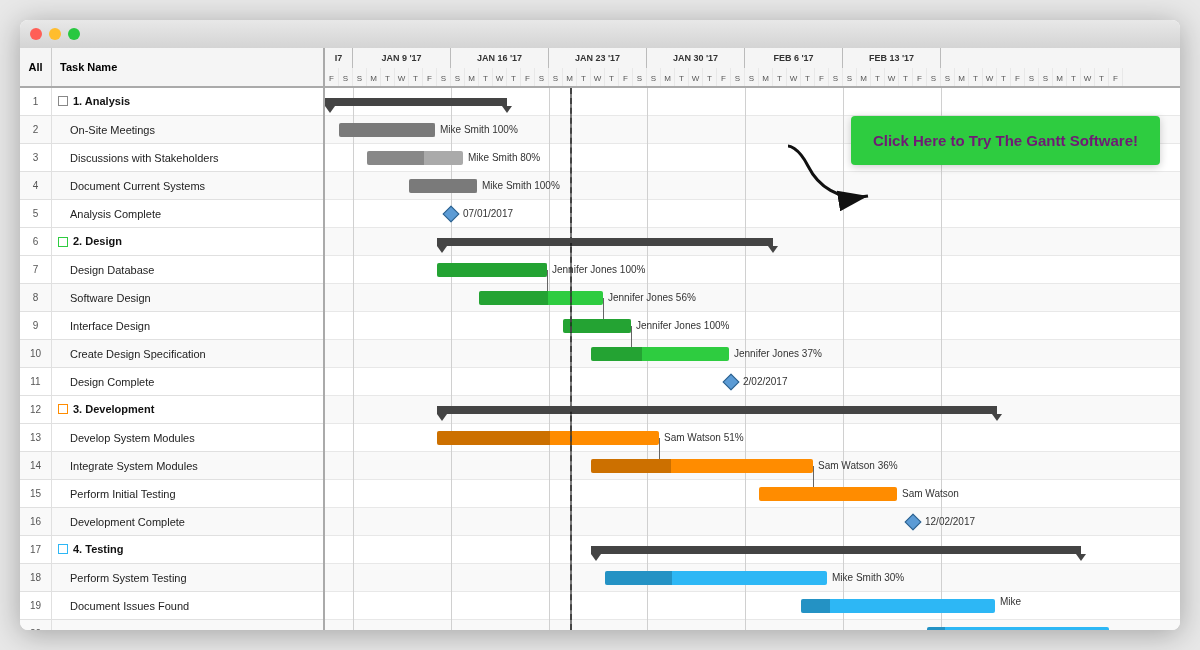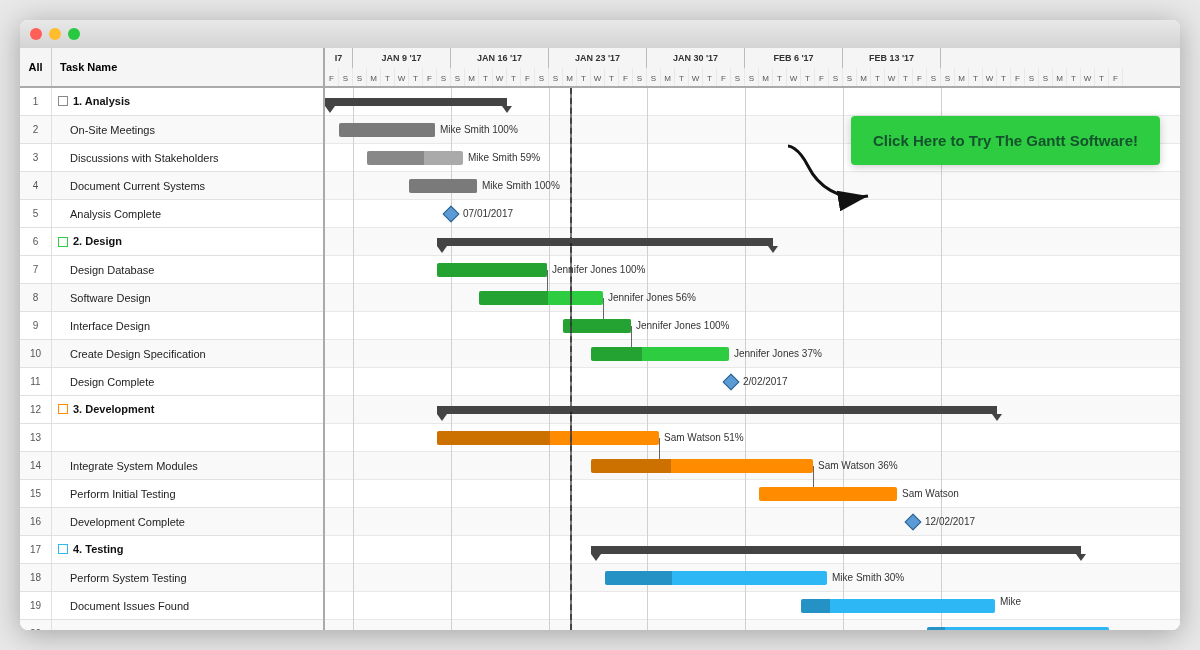--- a/index.html
+++ b/index.html
@@ -184,21 +184,21 @@
       width: 2px;
       background: rgba(0,0,0,0.5);
       border-left: 2px dashed #333;
     }
     
     .cta-overlay {
       position: absolute;
       top: 28px;
       right: 20px;
       background: #2ecc40;
-      color: #14532d;
+      color: #701a75;
       font-weight: bold;
       font-size: 15px;
       padding: 16px 22px;
       border-radius: 4px;
       cursor: pointer;
       z-index: 10;
       white-space: nowrap;
       box-shadow: 0 2px 8px rgba(0,0,0,0.2);
     }
     .arrow-cta {
@@ -297,20 +297,21 @@
           <div class="row-name group-name">
             <span style="display:inline-flex;align-items:center;">
               <span style="display:inline-block;width:10px;height:10px;border:1.5px solid #ff8c00;margin-right:5px;flex-shrink:0;"></span>
               3. Development
             </span>
           </div>
         </div>
 
         <div class="task-row">
           <div class="row-num">13</div>
+          <div class="row-name indent">Develop System Modules</div>
         </div>
 
         <div class="task-row">
           <div class="row-num">14</div>
           <div class="row-name indent">Integrate System Modules</div>
         </div>
 
         <div class="task-row">
           <div class="row-num">15</div>
           <div class="row-name indent">Perform Initial Testing</div>
@@ -467,21 +468,21 @@
           <div style="position: absolute; top: 0px; bottom: 0px; left: 518px; width: 1px; background: rgb(208, 208, 208); pointer-events: none; z-index: 1;"></div>
           <div style="position: absolute; top: 0px; bottom: 0px; left: 616px; width: 1px; background: rgb(208, 208, 208); pointer-events: none; z-index: 1;"></div>
           <div style="position: absolute; left: 0px; width: 182px; height: 8px; top: 10px; background: rgb(68, 68, 68); z-index: 3; border-radius: 0px;"></div>
           <div style="position: absolute; left: 0px; top: 18px; width: 0px; height: 0px; border-left: 5px solid transparent; border-right: 5px solid transparent; border-top: 7px solid rgb(68, 68, 68); z-index: 4;"></div>
           <div style="position: absolute; left: 177px; top: 18px; width: 0px; height: 0px; border-left: 5px solid transparent; border-right: 5px solid transparent; border-top: 7px solid rgb(68, 68, 68); z-index: 4;"></div>
           <div style="position: absolute; left: 14px; width: 96px; height: 14px; top: 35px; border-radius: 2px; background: rgb(153, 153, 153); z-index: 3;"></div>
           <div style="position: absolute; left: 14px; width: 96px; height: 14px; top: 35px; border-radius: 2px 0px 0px 2px; background: rgba(0, 0, 0, 0.2); z-index: 4;"></div>
           <div style="position: absolute; left: 115px; top: 36px; font-size: 10px; color: rgb(51, 51, 51); white-space: nowrap; z-index: 5;">Mike Smith  100%</div>
           <div style="position: absolute; left: 42px; width: 96px; height: 14px; top: 63px; border-radius: 2px; background: rgb(170, 170, 170); z-index: 3;"></div>
           <div style="position: absolute; left: 42px; width: 56.64px; height: 14px; top: 63px; border-radius: 2px 0px 0px 2px; background: rgba(0, 0, 0, 0.2); z-index: 4;"></div>
-          <div style="position: absolute; left: 143px; top: 64px; font-size: 10px; color: rgb(51, 51, 51); white-space: nowrap; z-index: 5;">Mike Smith  59%</div>
+          <div style="position: absolute; left: 143px; top: 64px; font-size: 10px; color: rgb(51, 51, 51); white-space: nowrap; z-index: 5;">Mike Smith  80%</div>
           <div style="position: absolute; left: 84px; width: 68px; height: 14px; top: 91px; border-radius: 2px; background: rgb(153, 153, 153); z-index: 3;"></div>
           <div style="position: absolute; left: 84px; width: 68px; height: 14px; top: 91px; border-radius: 2px 0px 0px 2px; background: rgba(0, 0, 0, 0.2); z-index: 4;"></div>
           <div style="position: absolute; left: 157px; top: 92px; font-size: 10px; color: rgb(51, 51, 51); white-space: nowrap; z-index: 5;">Mike Smith  100%</div>
           <div style="position: absolute; left: 120px; top: 120px; width: 12px; height: 12px; transform: rotate(45deg); background: rgb(91, 155, 213); border: 1.5px solid rgb(44, 95, 138); z-index: 5;"></div>
           <div style="position: absolute; left: 138px; top: 120px; font-size: 10px; color: rgb(51, 51, 51); white-space: nowrap; z-index: 5;">07/01/2017</div>
           <div style="position: absolute; left: 112px; width: 336px; height: 8px; top: 150px; background: rgb(68, 68, 68); z-index: 3; border-radius: 0px;"></div>
           <div style="position: absolute; left: 112px; top: 158px; width: 0px; height: 0px; border-left: 5px solid transparent; border-right: 5px solid transparent; border-top: 7px solid rgb(68, 68, 68); z-index: 4;"></div>
           <div style="position: absolute; left: 443px; top: 158px; width: 0px; height: 0px; border-left: 5px solid transparent; border-right: 5px solid transparent; border-top: 7px solid rgb(68, 68, 68); z-index: 4;"></div>
           <div style="position: absolute; left: 112px; width: 110px; height: 14px; top: 175px; border-radius: 2px; background: rgb(46, 204, 64); z-index: 3;"></div>
           <div style="position: absolute; left: 112px; width: 110px; height: 14px; top: 175px; border-radius: 2px 0px 0px 2px; background: rgba(0, 0, 0, 0.2); z-index: 4;"></div>

